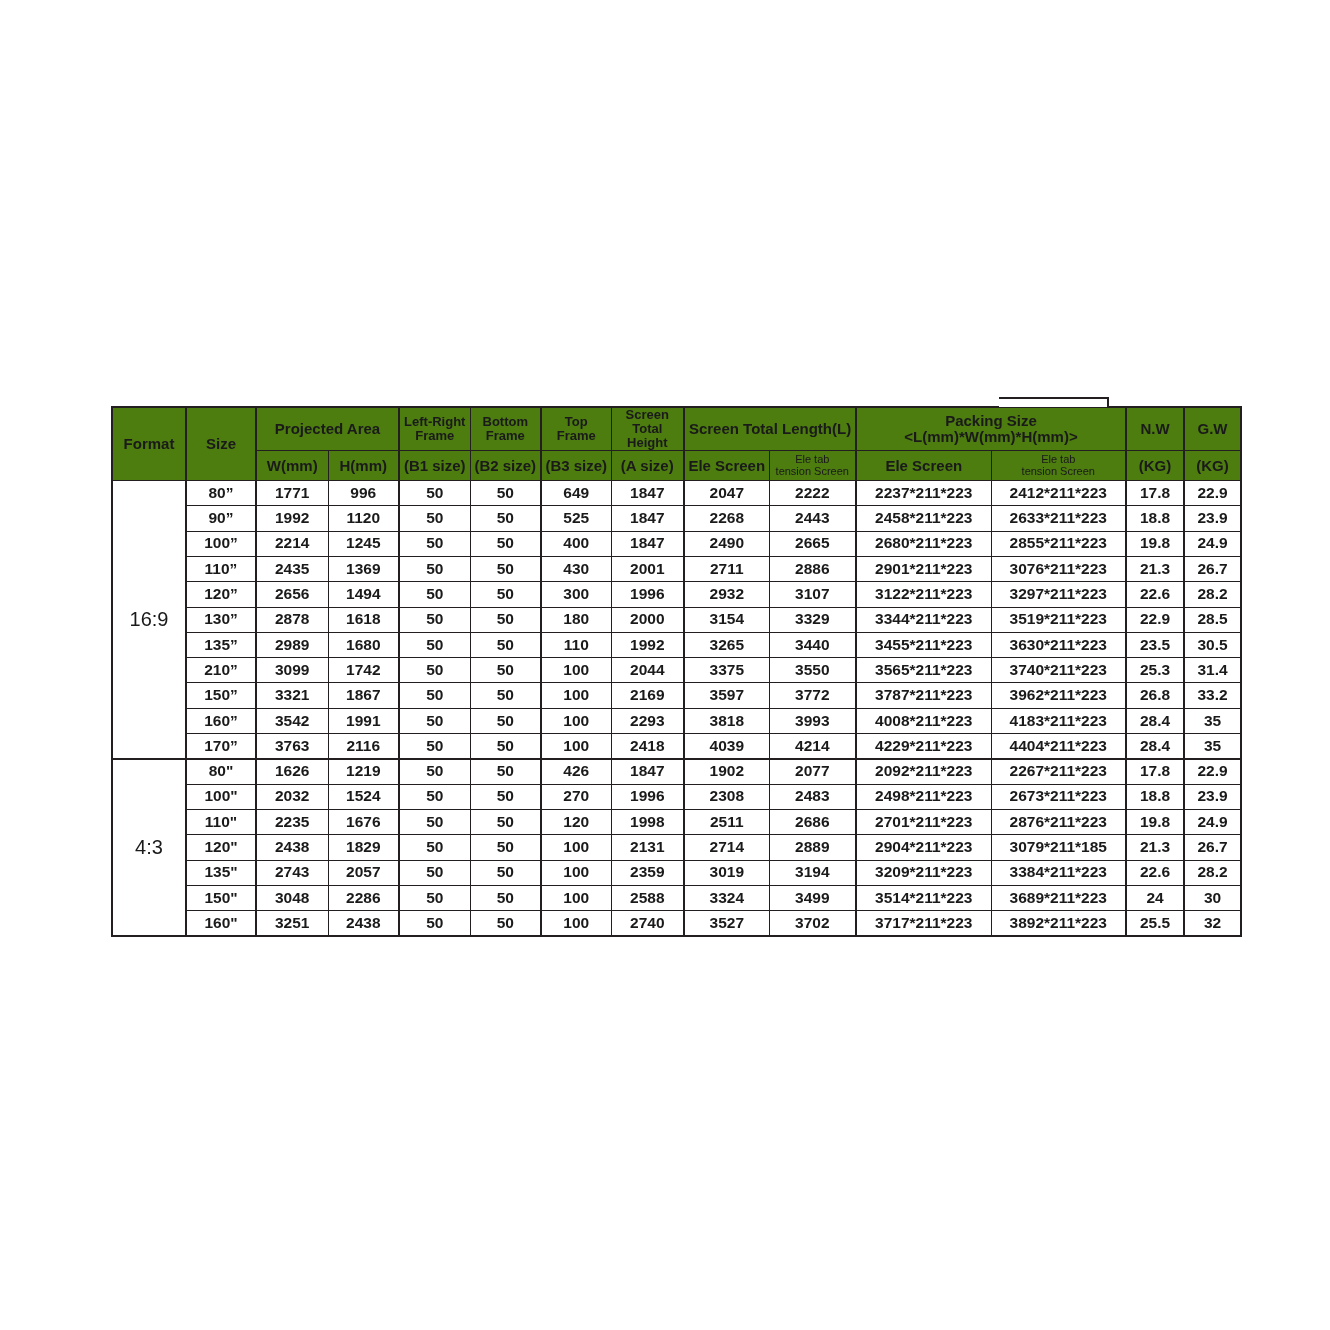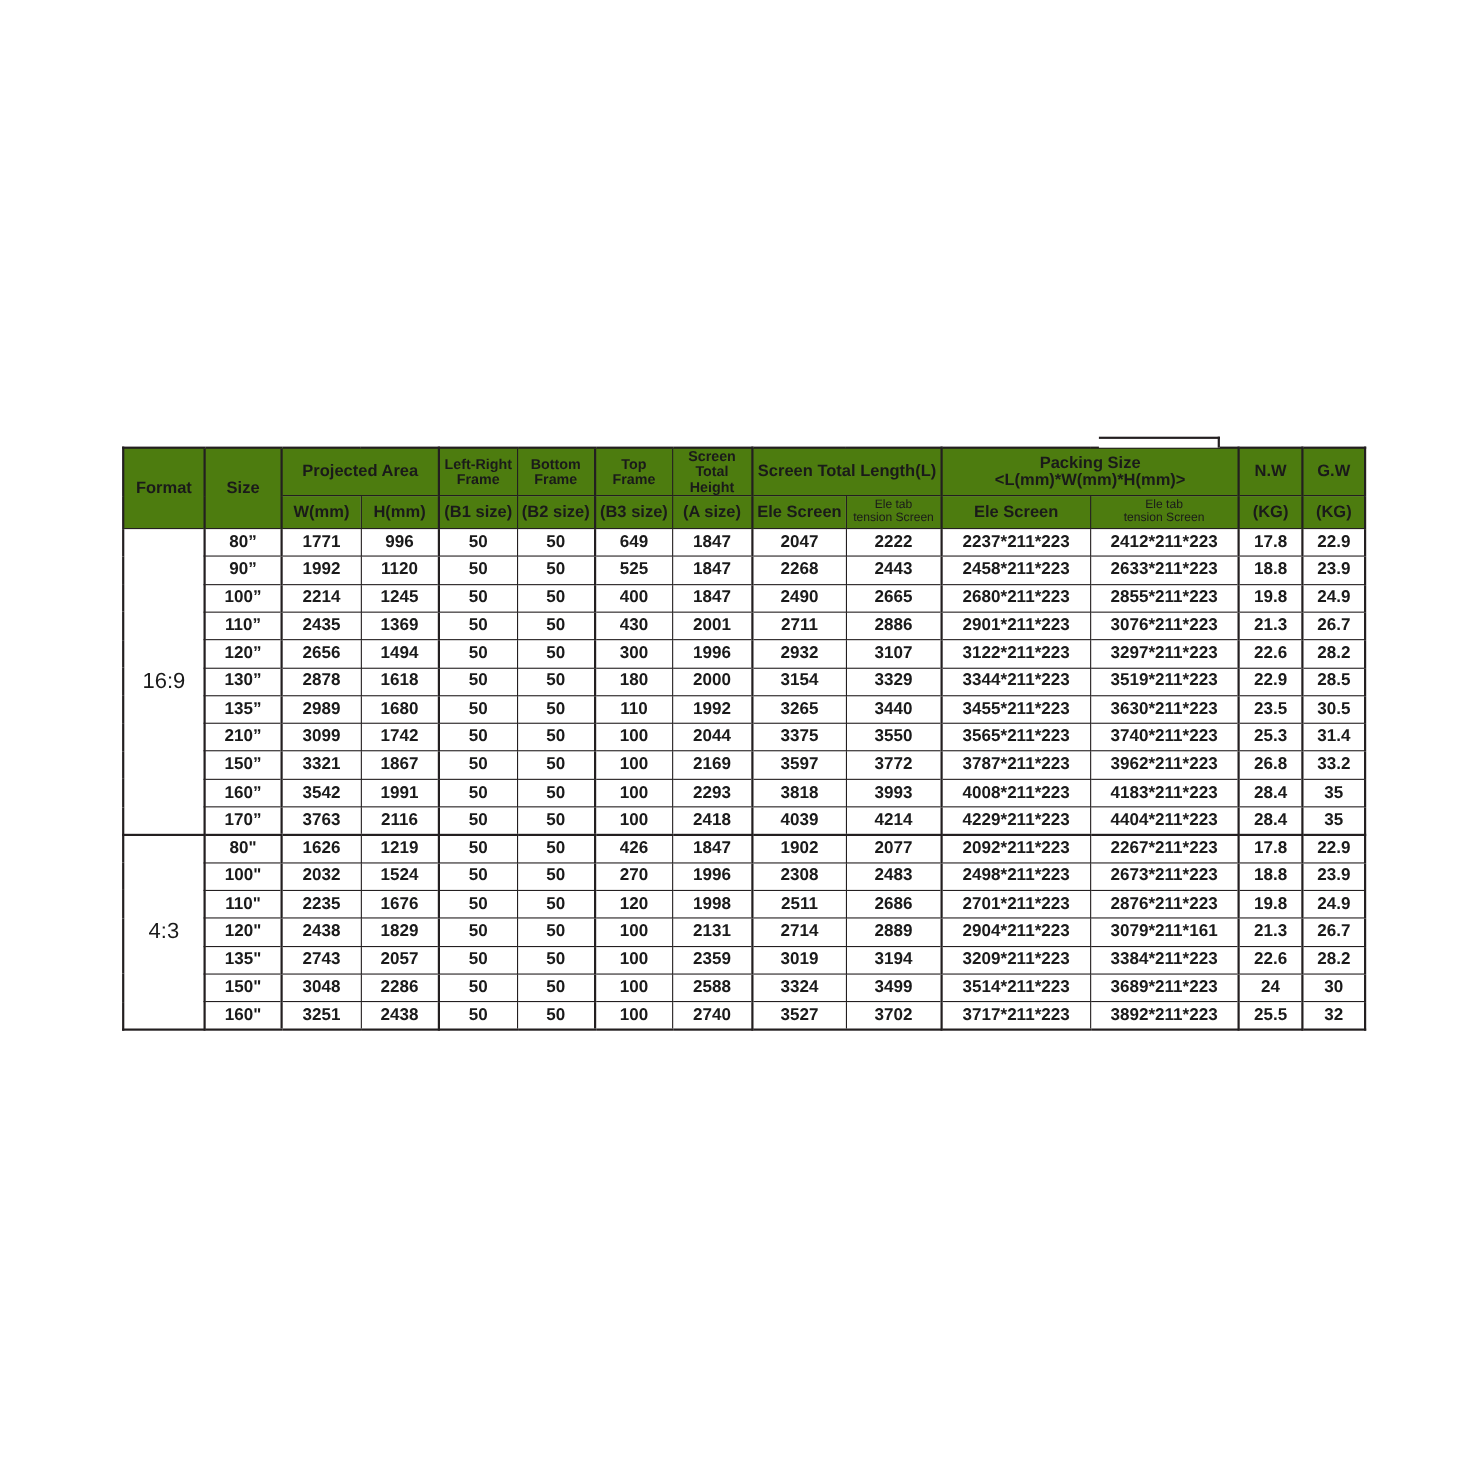--- a/index.html
+++ b/index.html
@@ -393,21 +393,21 @@
           <td class="grp-l">120"</td>
           <td class="grp-l">2438</td>
           <td class="grp-r">1829</td>
           <td>50</td>
           <td>50</td>
           <td class="grp-l">100</td>
           <td class="grp-r">2131</td>
           <td>2714</td>
           <td class="grp-r">2889</td>
           <td>2904*211*223</td>
-          <td class="grp-r">3079*211*161</td>
+          <td class="grp-r">3079*211*185</td>
           <td class="grp-r">21.3</td>
           <td class="grp-r">26.7</td>
         </tr>
         <tr>
           <td class="grp-l">135"</td>
           <td class="grp-l">2743</td>
           <td class="grp-r">2057</td>
           <td>50</td>
           <td>50</td>
           <td class="grp-l">100</td>

